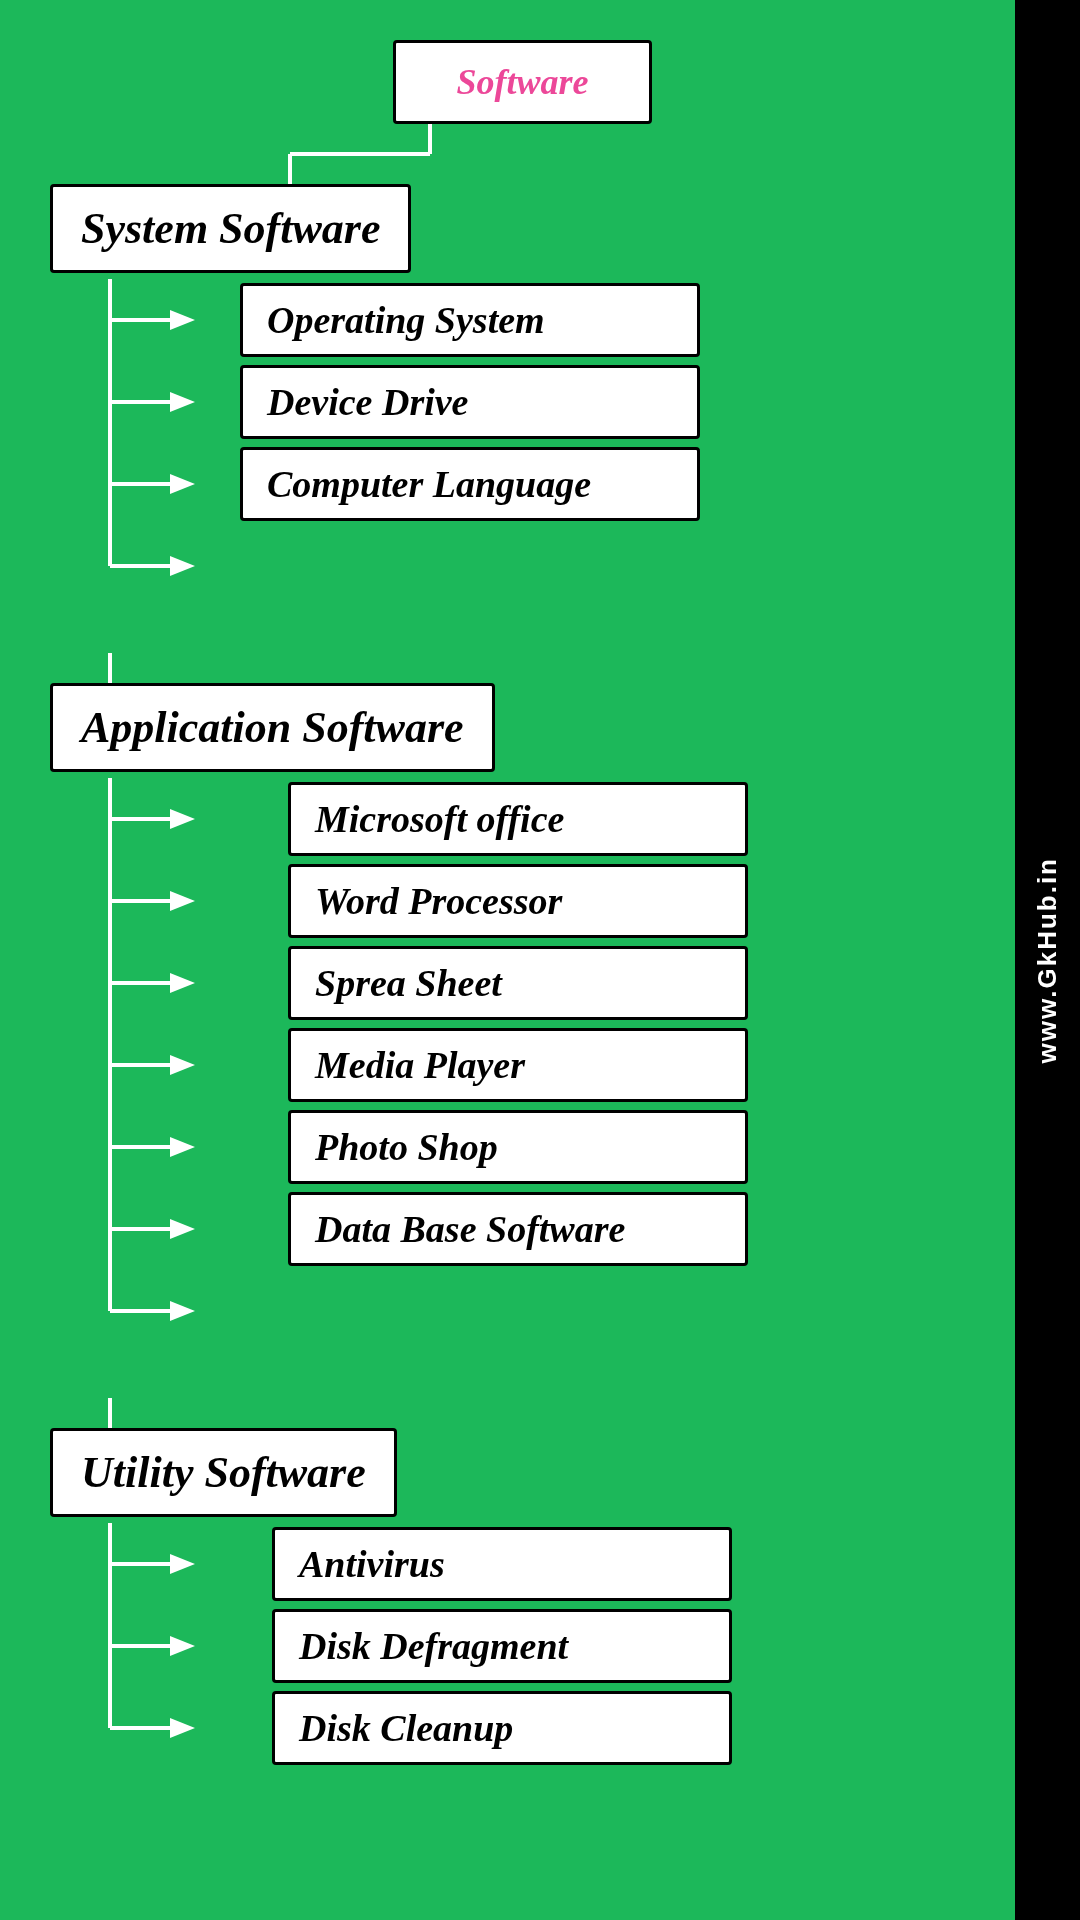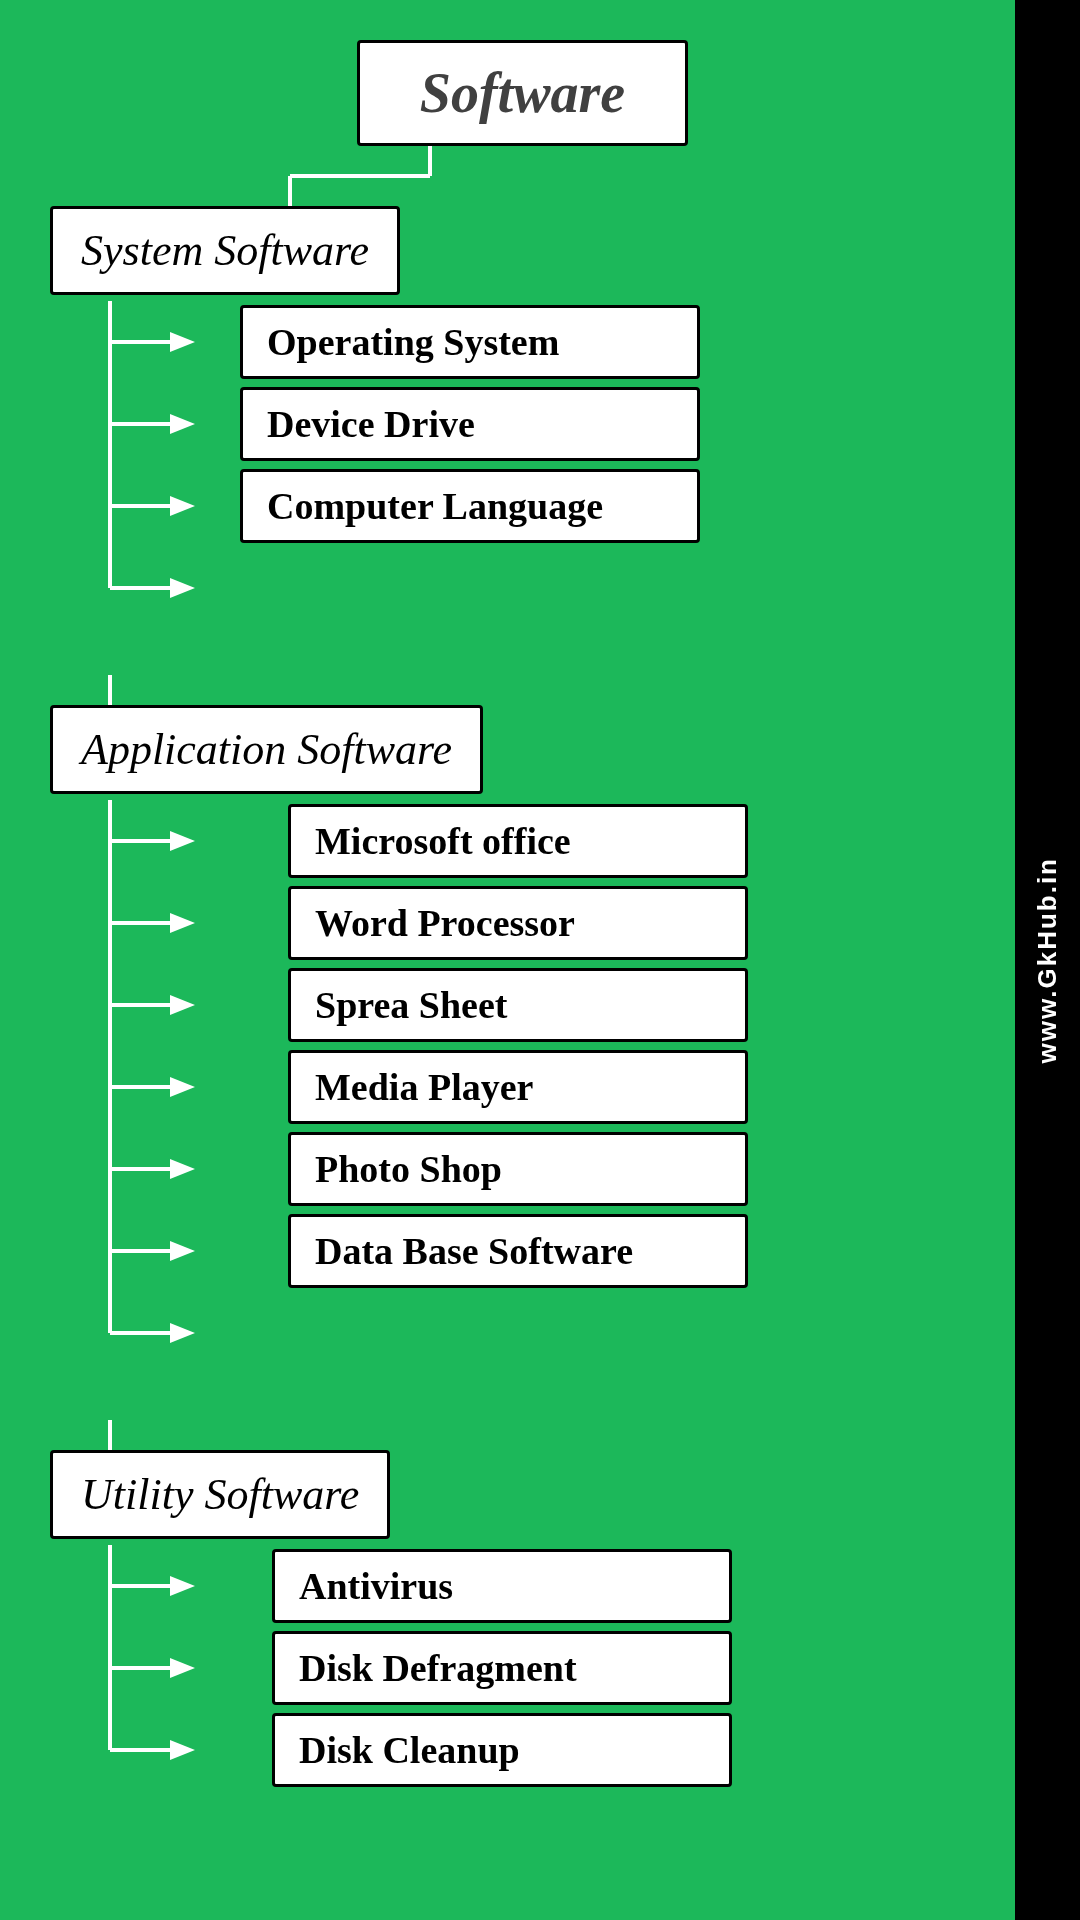--- a/index.html
+++ b/index.html
@@ -17,47 +17,48 @@
       display: flex;
       justify-content: center;
       margin-bottom: 0;
     }
 
     .level0-box {
       background: #fff;
       border: 3px solid #000;
       border-radius: 4px;
       padding: 18px 60px;
-      font-size: 56px;
+      font-size: 36px;
       font-weight: 900;
       font-style: italic;
-      color: #404040;
+      color: #ec4899;
       font-family: Georgia, serif;
     }
 
     .l1-box {
       background: #fff;
       border: 3px solid #000;
       border-radius: 4px;
       padding: 16px 28px;
       font-size: 44px;
-      font-weight: 400;
+      font-weight: 700;
       font-style: italic;
       color: #000;
       font-family: Georgia, serif;
       display: inline-block;
     }
 
     .l2-box {
       background: #fff;
       border: 3px solid #000;
       border-radius: 4px;
       padding: 12px 24px;
       font-size: 38px;
       font-weight: 900;
+      font-style: italic;
       color: #000;
       font-family: Georgia, serif;
       display: inline-block;
       min-width: 460px;
     }
   </style>
 </head>
 <body>
 
 <div style="display:flex; flex-direction:row; width:1080px; min-height:1920px; background:#1cb85a;">

